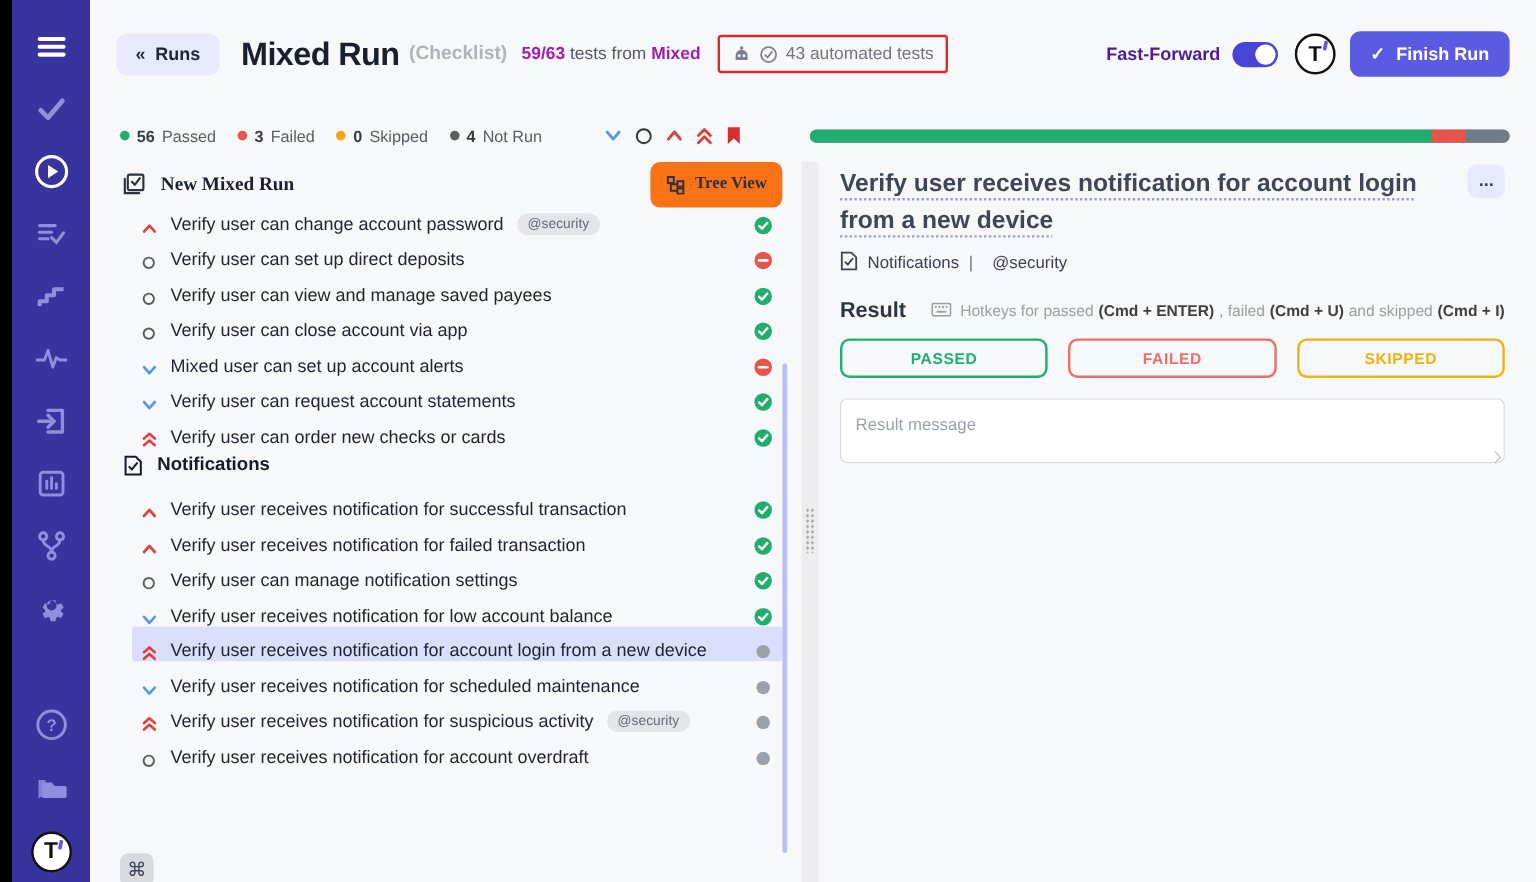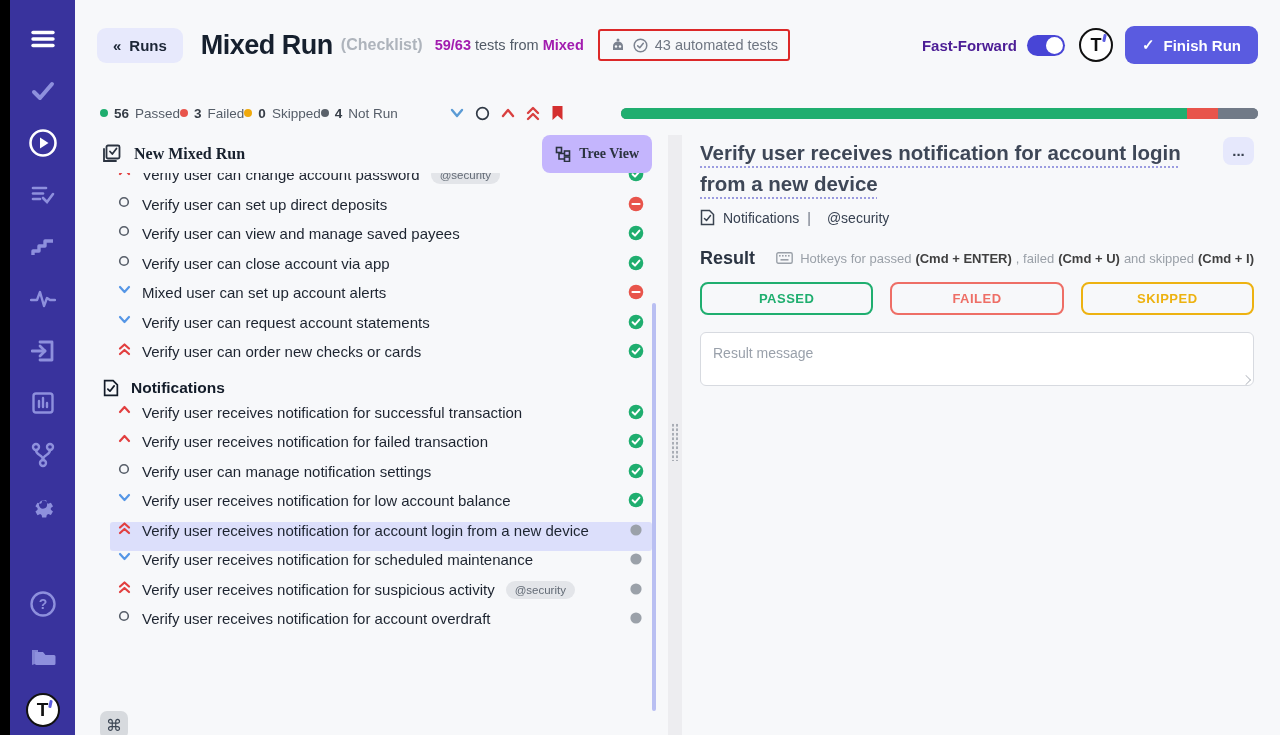--- a/index.html
+++ b/index.html
@@ -31,36 +31,36 @@
   .hdr-right { margin-left:auto; display:flex; align-items:center; }
   .ff-label { font-size:15px; font-weight:bold; color:#4c1d95; margin-right:10px; }
   .toggle { width:38px; height:21px; border-radius:11px; background:#4845d6; position:relative; cursor:pointer; flex:none; }
   .toggle .knob { position:absolute; top:2px; right:2px; width:17px; height:17px; border-radius:50%; background:#fff; }
   .hdr-logo { margin:0 12px 0 14px; width:34px; height:34px; border-radius:50%; background:#fff; border:2.5px solid #111; display:flex; align-items:center; justify-content:center; position:relative; font-weight:bold; font-size:18px; color:#111; cursor:pointer; }
   .hdr-logo .accent { position:absolute; top:4px; right:5px; width:3px; height:8px; background:#5a5be0; border-radius:1px; transform:rotate(12deg); }
   .finish-btn { display:flex; align-items:center; gap:9px; background:#5a5be0; color:#fff; border:none; border-radius:9px; padding:10px 17px; font-family:inherit; font-size:15px; font-weight:bold; cursor:pointer; }
 
   
   .summary { position:absolute; top:100px; left:25px; right:22px; height:26px; display:flex; align-items:center; }
-  .counts { display:flex; align-items:center; }
+  .counts { display:flex; align-items:center; gap:18px; }
   .count-item { display:flex; align-items:center; gap:6px; font-size:13.5px; color:#555d68; }
   .count-item .dot { width:8px; height:8px; border-radius:50%; }
   .count-item b { color:#353c46; }
   .filter-icons { display:flex; align-items:center; gap:11px; margin-left:52px; }
   .filter-icons span { display:flex; cursor:pointer; }
   .progressbar { margin-left:57px; flex:1; height:11px; border-radius:6px; overflow:hidden; display:flex; background:#717a87; }
   .progressbar .seg { height:100%; }
 
   
   .list-panel { position:absolute; top:135px; left:0; width:593px; bottom:0; display:flex; flex-direction:column; }
   .panel-header { height:38px; flex:none; display:flex; padding:0 16px 0 25px;font-family:Liberation Serif, serif; }
   .panel-header .ph-title { display:flex; align-items:center; gap:13px; font-size:16px; font-weight:bold; color:#18212e; }
-  .tree-btn { margin-left:auto; display:flex; align-items:center; gap:8px; background:#c4b5fd; border:none; border-radius:8px; padding:8px 13px; font-family:inherit; font-size:14px; font-weight:bold; color:#2b3340; cursor:pointer; }
+  .tree-btn { margin-left:auto; display:flex; align-items:center; gap:8px; background:#f97316; border:none; border-radius:8px; padding:8px 13px; font-family:inherit; font-size:14px; font-weight:bold; color:#2b3340; cursor:pointer; }
   .test-list { flex:1; overflow:hidden; position:relative; padding-top:3px; }
-  .t-row { display:flex; align-items:flex-start; gap:11px; height:29.5px; margin-left:35px; width:542px; padding:0 8px; border-radius:3px; cursor:pointer; }
+  .t-row { display:flex; align-items:flex-end; gap:11px; height:29.5px; margin-left:35px; width:542px; padding:0 8px; border-radius:3px; cursor:pointer; }
   .t-row.clipped { margin-top:-10px; }
   .t-row.selected { background:#dcdffb; }
   .t-row .prio { width:13px; display:flex; flex:none; }
   .t-row .t-title { font-size:15px; color:#1d2430; white-space:nowrap; }
   .t-row .tagpill { background:#e3e5e9; color:#636b76; font-size:11.5px; padding:3px 9px; border-radius:10px; white-space:nowrap; }
   .t-row .stat { margin-left:auto; display:flex; flex:none; }
   .s-row { display:flex; align-items:center; gap:12px; height:31px; margin-left:28px; font-size:15.5px; font-weight:bold; color:#131c29; }
   .cmd-btn { position:absolute; left:25px; bottom:-4px; width:28px; height:28px; background:#d7dade; border:none; border-radius:7px; font-size:16px; color:#3c4654; cursor:pointer; font-family:inherit; }
   .list-scrollbar { position:absolute; right:12px; top:168px; width:4px; height:408px; background:#b9bff2; border-radius:2px; cursor:pointer; }
 

